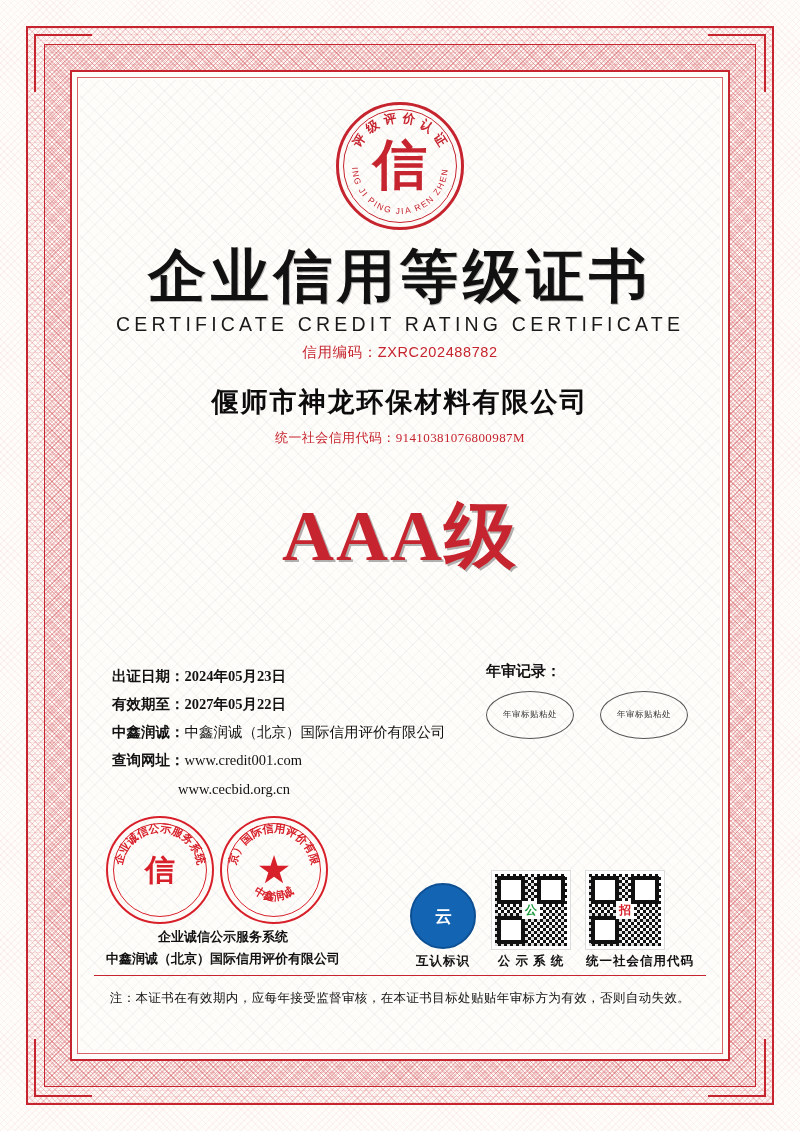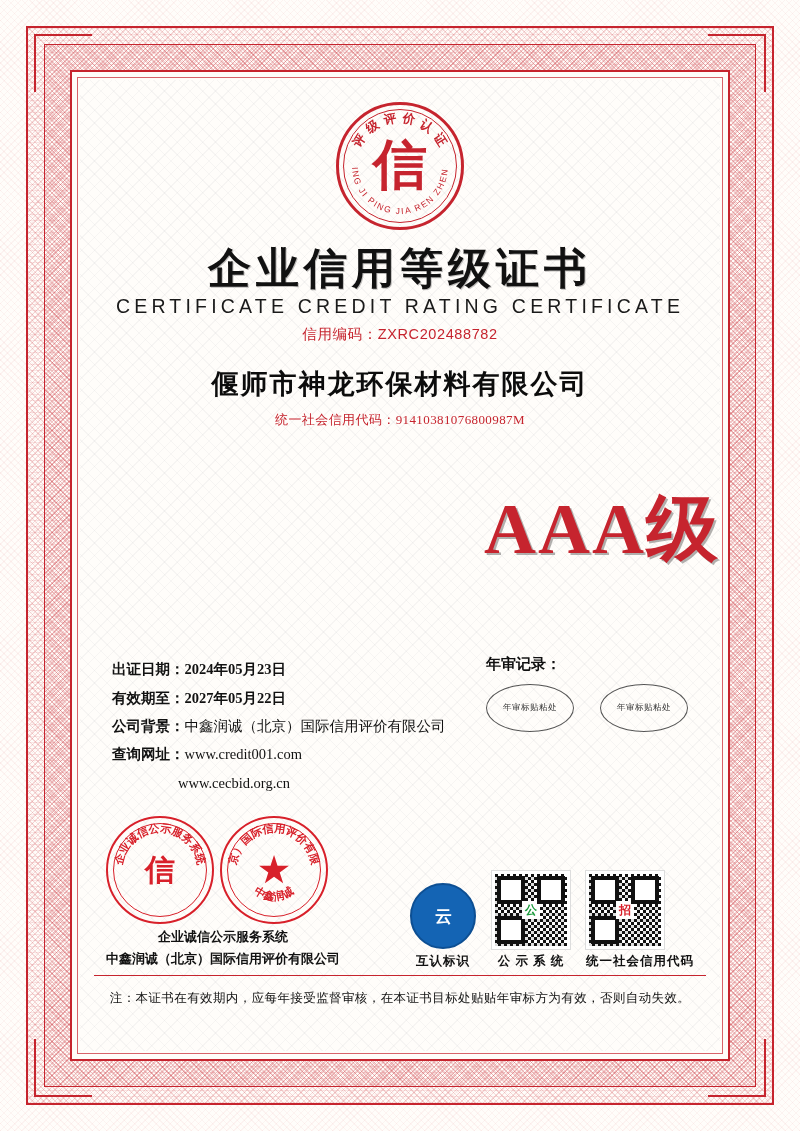--- a/index.html
+++ b/index.html
@@ -120,21 +120,21 @@
   }
   .emblem svg { position: absolute; left: 0; top: 0; }
   .emblem .arc-text { fill: #c6242e; font-size: 12.5px; font-weight: bold; letter-spacing: 1px;
                       font-family: "Liberation Serif", serif; }
   .emblem .arc-text-small { fill: #c6242e; font-size: 8.6px; letter-spacing: 1.6px;
                       font-family: "Liberation Sans", sans-serif; }
 
   
   .title-cn {
     margin-top: 14px;
-    font-size: 43px;
+    font-size: 58px;
     font-weight: bold;
     letter-spacing: 5px;
     color: #111;
     font-family: Liberation Serif, serif;
     line-height: 1.15;
     text-shadow: 1px 1px 0 rgba(0,0,0,0.25);
   }
   .title-en {
     margin-top: 2px;
     font-size: 19.5px;
@@ -170,28 +170,27 @@
     margin: 26px 56px 0 56px;
     font-size: 16.5px;
     line-height: 2.0;
     text-align: justify;
     text-indent: 2em;
     color: #111;
     letter-spacing: 0.5px;
   }
 
   .grade {
-    margin-top: 52px;
+    margin-top: 41px;
     font-size: 72px;
     font-weight: bold;
     color: #c6242e;
     letter-spacing: 2px;
     text-shadow: 2px 2px 0 rgba(0,0,0,0.30);
     font-family: "Liberation Serif", "DejaVu Serif", serif;
-    text-align: right;
   }
 
   
   .details {
     margin-top: 78px;
     display: flex;
     align-items: flex-start;
     text-align: left;
     padding: 0 32px;
   }
@@ -436,21 +435,21 @@
 
     <div class="details">
       <div class="details-left">
         <div class="detail-row">
           <span class="lbl">出证日期：</span><span class="val">2024年05月23日</span>
         </div>
         <div class="detail-row">
           <span class="lbl">有效期至：</span><span class="val">2027年05月22日</span>
         </div>
         <div class="detail-row">
-          <span class="lbl">公司背景：</span><span>中鑫润诚（北京）国际信用评价有限公司</span>
+          <span class="lbl">中鑫润诚：</span><span>中鑫润诚（北京）国际信用评价有限公司</span>
         </div>
         <div class="detail-row">
           <span class="lbl">查询网址：</span><span>www.credit001.com</span>
         </div>
         <div class="detail-row url-extra">
           <span>www.cecbid.org.cn</span>
         </div>
       </div>
 
       <div class="details-right">

